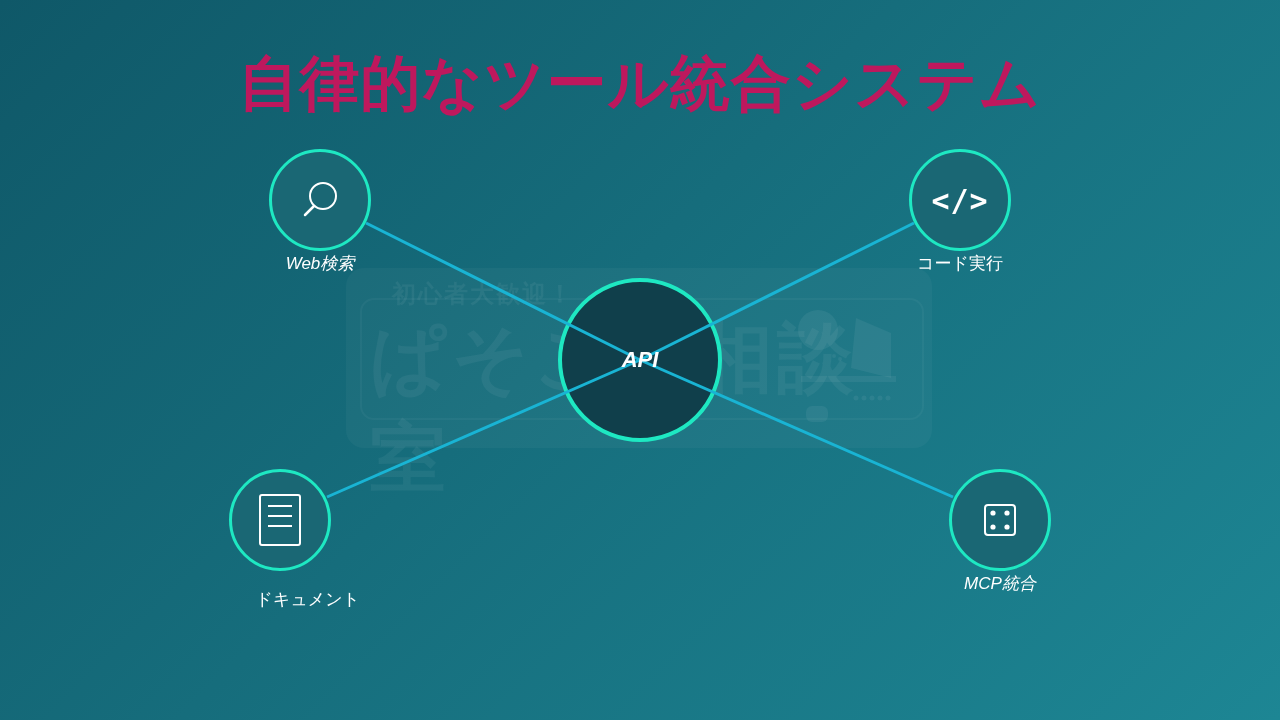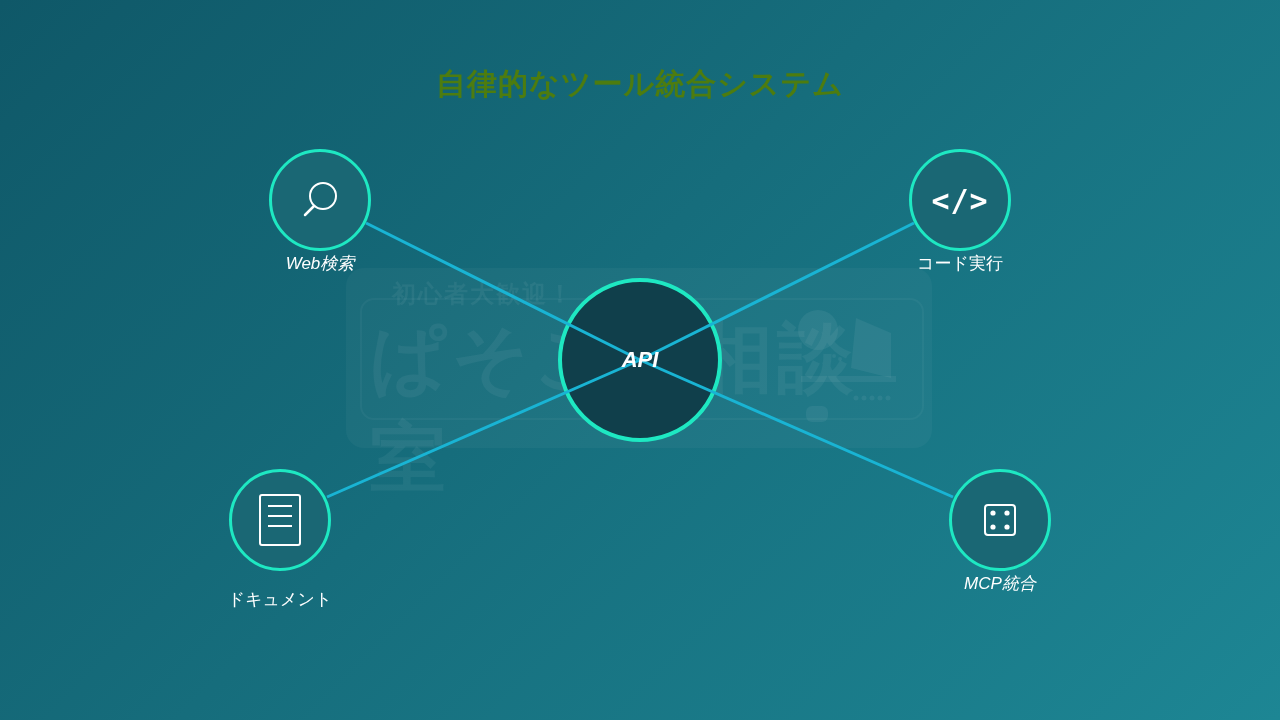--- a/index.html
+++ b/index.html
@@ -14,24 +14,24 @@
       font-family: "Liberation Sans", "DejaVu Sans", sans-serif;
       position: relative;
       color: #ffffff;
     }
     .title {
       position: absolute;
       top: 54px;
       left: 0;
       width: 1280px;
       text-align: center;
-      font-size: 30px;
+      font-size: 60px;
       font-weight: bold;
       letter-spacing: 1px;
-      color: #4d7c0f;
+      color: #be185d;
       margin: 0;
       line-height: 60px;
     }
     
     .watermark {
       position: absolute;
       left: 346px;
       top: 268px;
       width: 586px;
       height: 180px;
@@ -185,21 +185,21 @@
 <div class="node-label" style="left:880px; top:254px;text-align:center;">コード実行</div>
 
 <div class="node small z2" style="left:229px; top:469px;">
   <svg width="44" height="54" viewBox="0 0 44 54">
     <rect x="2" y="2" width="40" height="50" rx="2" fill="none" stroke="#ffffff" stroke-width="2"></rect>
     <line x1="10" y1="13" x2="34" y2="13" stroke="#ffffff" stroke-width="2"></line>
     <line x1="10" y1="23" x2="34" y2="23" stroke="#ffffff" stroke-width="2"></line>
     <line x1="10" y1="33" x2="34" y2="33" stroke="#ffffff" stroke-width="2"></line>
   </svg>
 </div>
-<div class="node-label" style="left:200px; top:590px;">ドキュメント</div>
+<div class="node-label" style="left:200px; top:590px;text-align:right;">ドキュメント</div>
 
 <div class="node small z2" style="left:949px; top:469px;">
   <svg width="34" height="34" viewBox="0 0 34 34">
     <rect x="2" y="2" width="30" height="30" rx="3" fill="none" stroke="#ffffff" stroke-width="2"></rect>
     <circle cx="10" cy="10" r="2.6" fill="#ffffff"></circle>
     <circle cx="24" cy="10" r="2.6" fill="#ffffff"></circle>
     <circle cx="10" cy="24" r="2.6" fill="#ffffff"></circle>
     <circle cx="24" cy="24" r="2.6" fill="#ffffff"></circle>
   </svg>
 </div>

